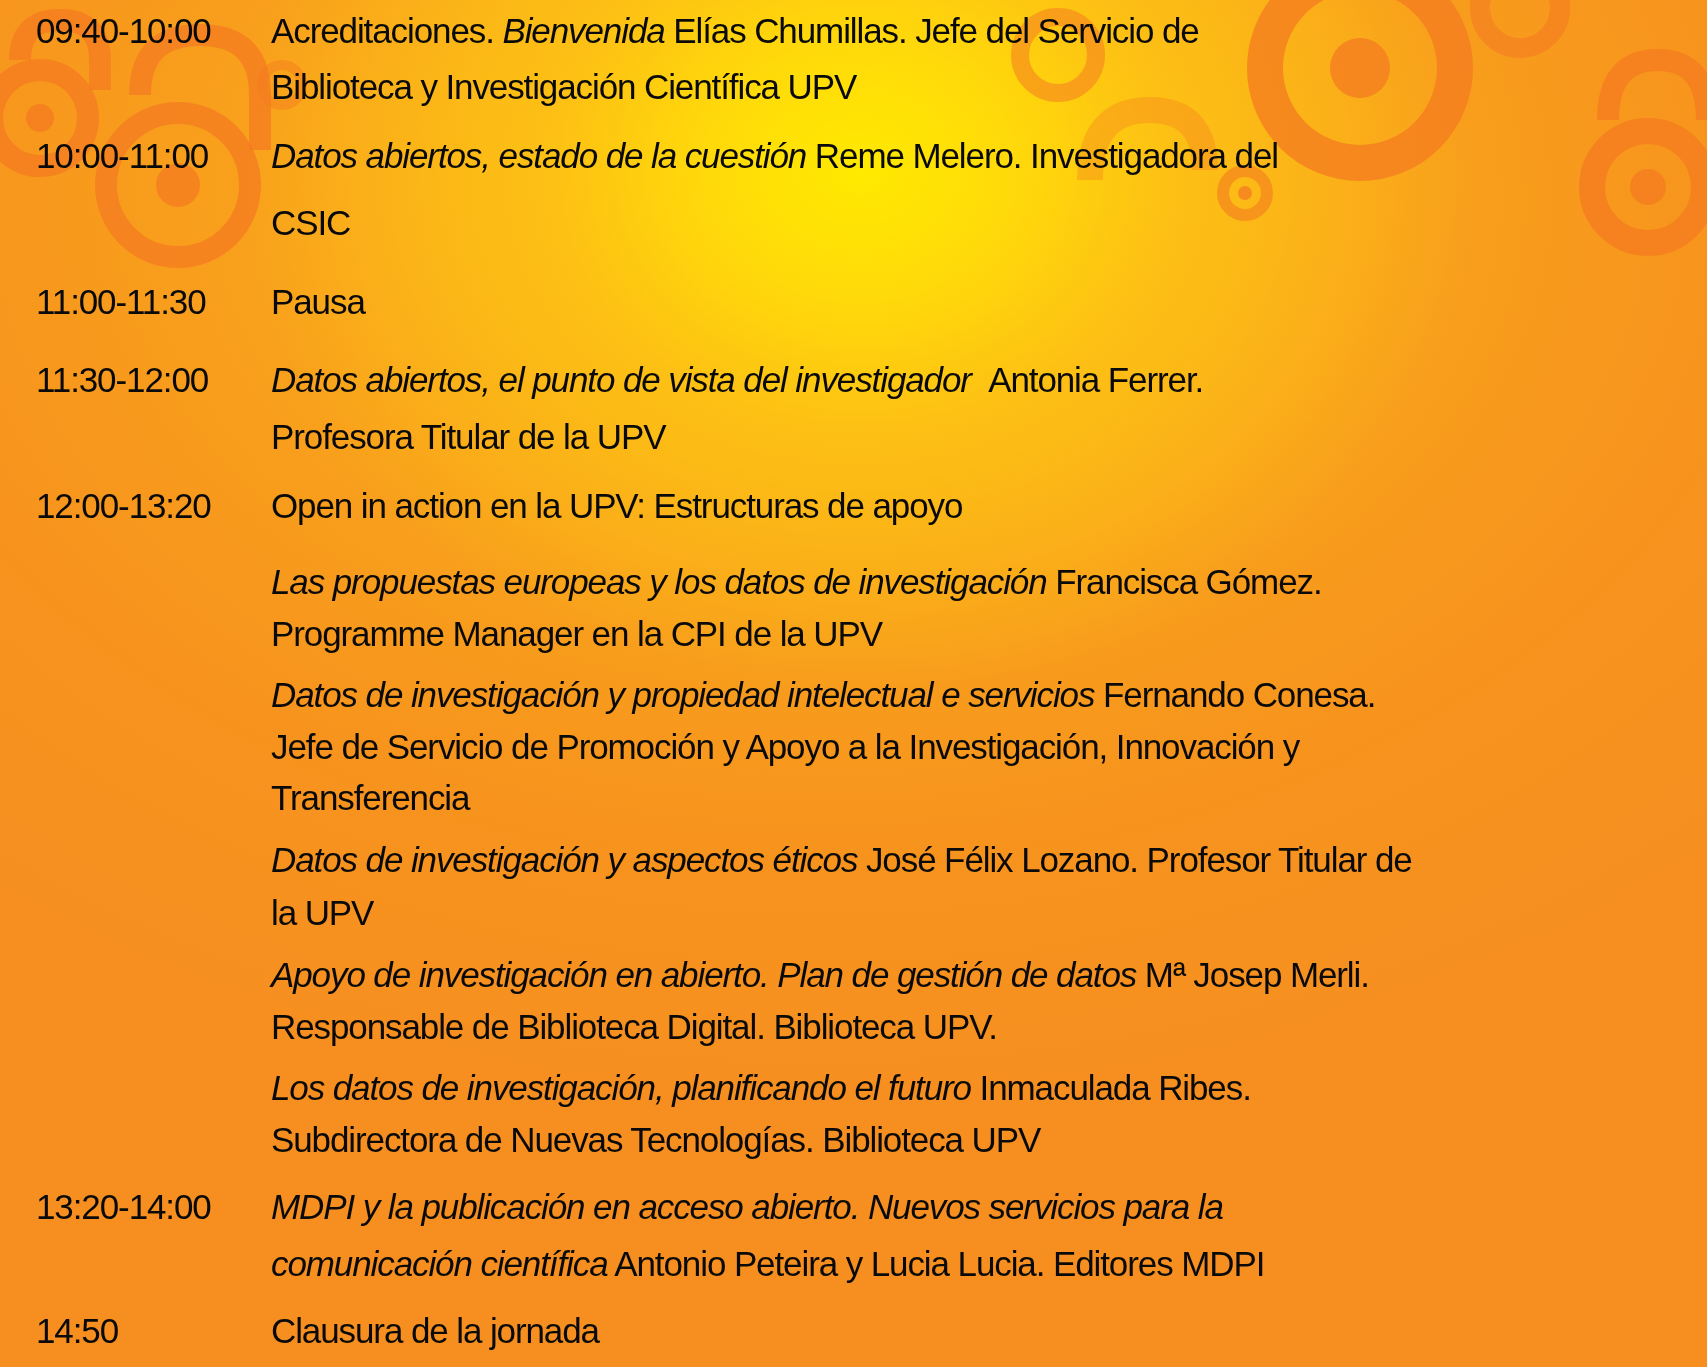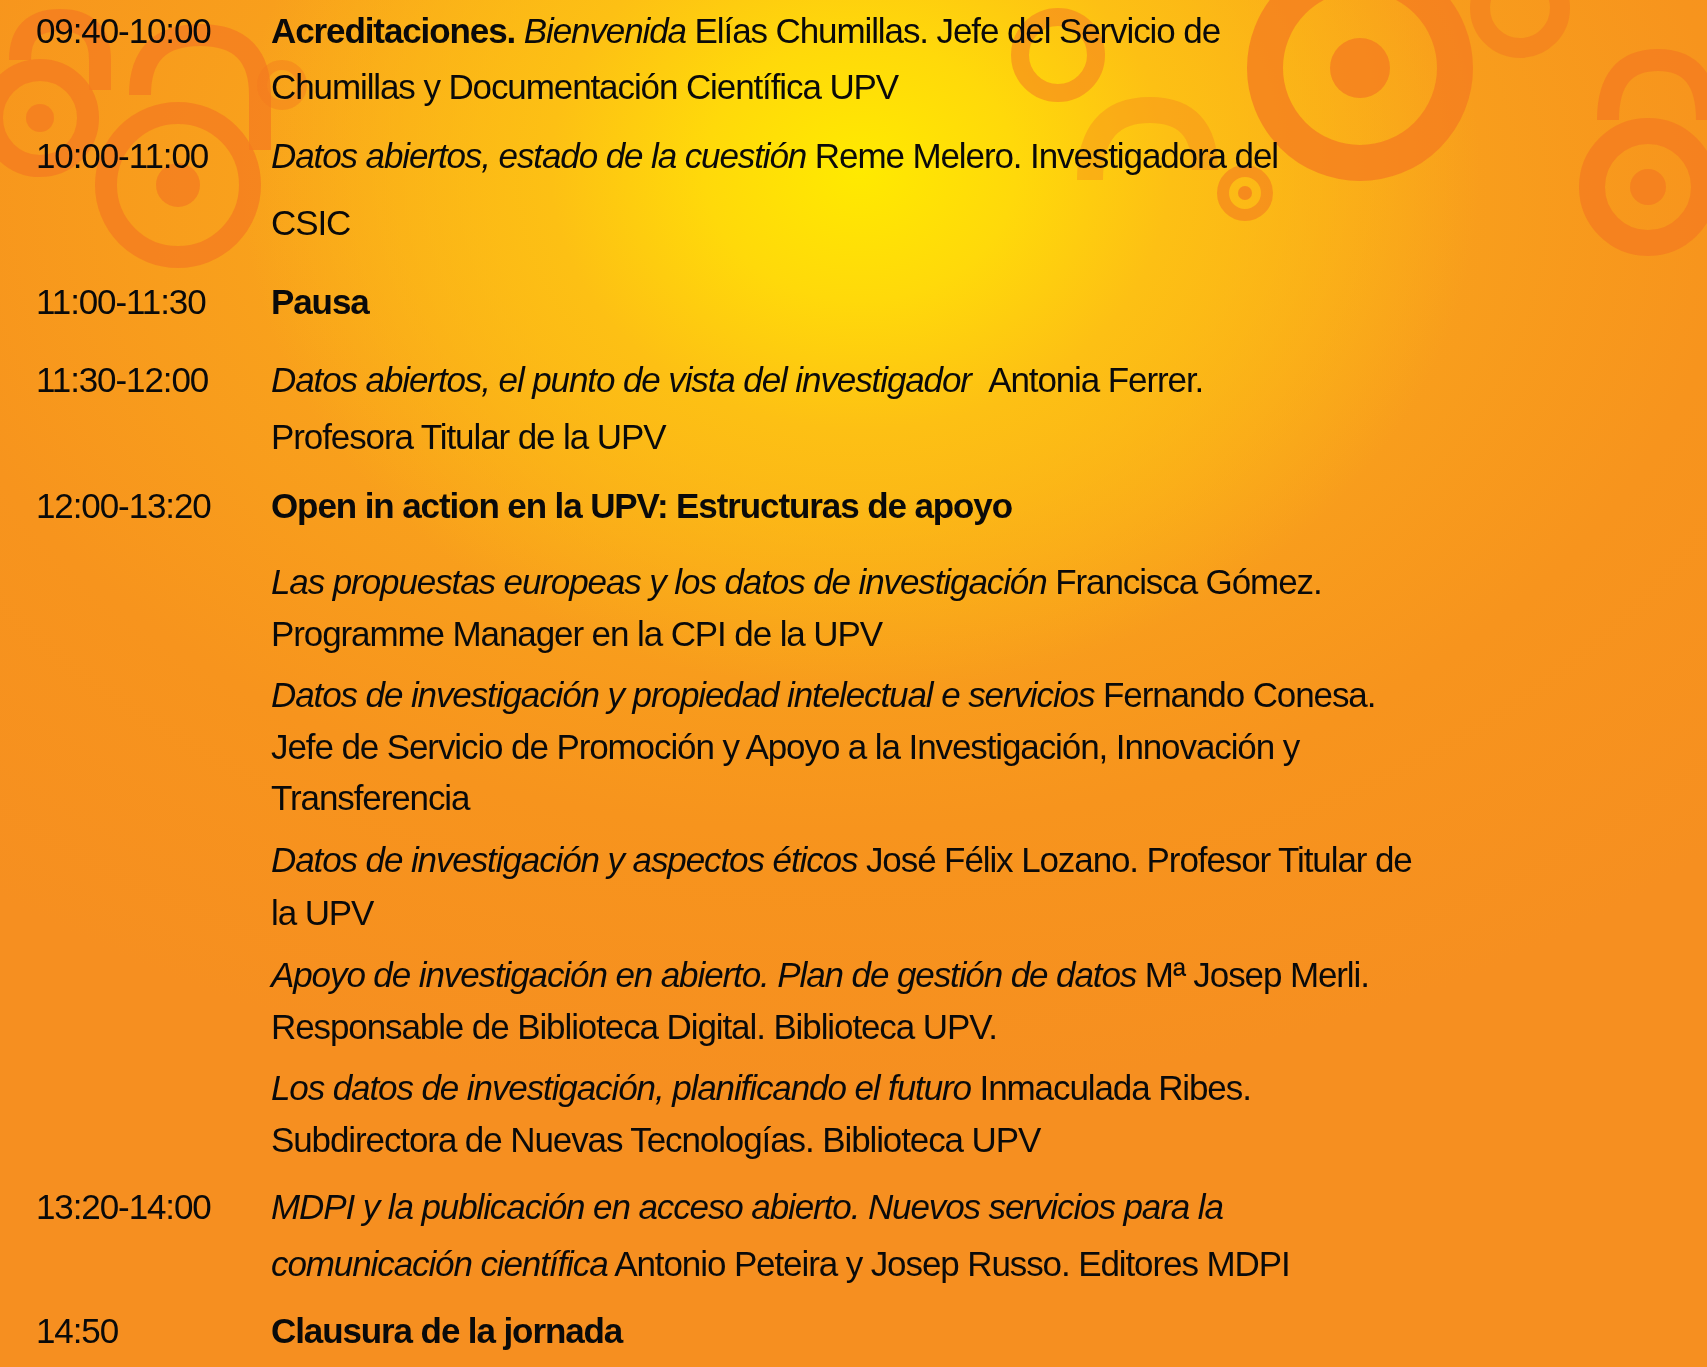--- a/index.html
+++ b/index.html
@@ -13,21 +13,21 @@
       #f68f20;
   }
   .bg-logos { position: absolute; left: 0; top: 0; width: 1707px; height: 300px; pointer-events: none; }
   .program { position: absolute; left: 0; top: 0; width: 1679px; height: 1367px; text-align: center; }
   .line {
     position: absolute; left: 0; height: 44px; line-height: 44px;
     font-size: 35px; letter-spacing: -1.1px; white-space: nowrap;
   }
   .time { position: absolute; left: 36px; top: 0; }
   .txt  { position: absolute; left: 271px; top: 0; }
-  .b { font-weight: bold; }
+  .b { font-weight: normal; }
   .bi { font-weight: normal; font-style: italic; }
 </style>
 </head>
 <body>
 
 <svg class="bg-logos" viewBox="0 0 1707 300" xmlns="http://www.w3.org/2000/svg">
   <g fill="none" stroke="#f47b20" stroke-opacity="0.75" stroke-width="22">
 
     <path d="M20 60 Q20 20 60 20 Q100 20 100 60 L100 90"></path>
     <circle cx="40" cy="118" r="48"></circle>
@@ -63,21 +63,21 @@
 
   <div class="line" style="top:9px">
     <span class="time">09:40-10:00</span>
     <span class="txt">
       <span class="b">Acreditaciones.</span>
       <span class="bi">Bienvenida</span>
       <span>Elías Chumillas. Jefe del Servicio de</span>
     </span>
   </div>
   <div class="line" style="top:65px">
-    <span class="txt">Chumillas y Documentación Científica UPV</span>
+    <span class="txt">Biblioteca y Investigación Científica UPV</span>
   </div>
 
   <div class="line" style="top:134px">
     <span class="time">10:00-11:00</span>
     <span class="txt">
       <span class="bi">Datos abiertos, estado de la cuestión</span>
       <span>Reme Melero. Investigadora del</span>
     </span>
   </div>
   <div class="line" style="top:201px">
@@ -158,21 +158,21 @@
     <span class="txt">Subdirectora de Nuevas Tecnologías. Biblioteca UPV</span>
   </div>
 
   <div class="line" style="top:1185px">
     <span class="time">13:20-14:00</span>
     <span class="txt bi">MDPI y la publicación en acceso abierto. Nuevos servicios para la</span>
   </div>
   <div class="line" style="top:1242px">
     <span class="txt">
       <span class="bi">comunicación científica</span>
-      <span>Antonio Peteira y Josep Russo. Editores MDPI</span>
+      <span>Antonio Peteira y Lucia Lucia. Editores MDPI</span>
     </span>
   </div>
 
   <div class="line" style="top:1309px">
     <span class="time">14:50</span>
     <span class="txt b">Clausura de la jornada</span>
   </div>
 
 </div>
 

